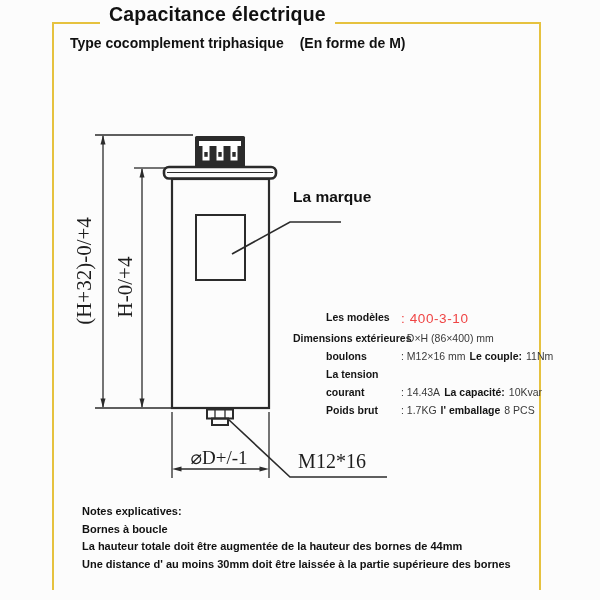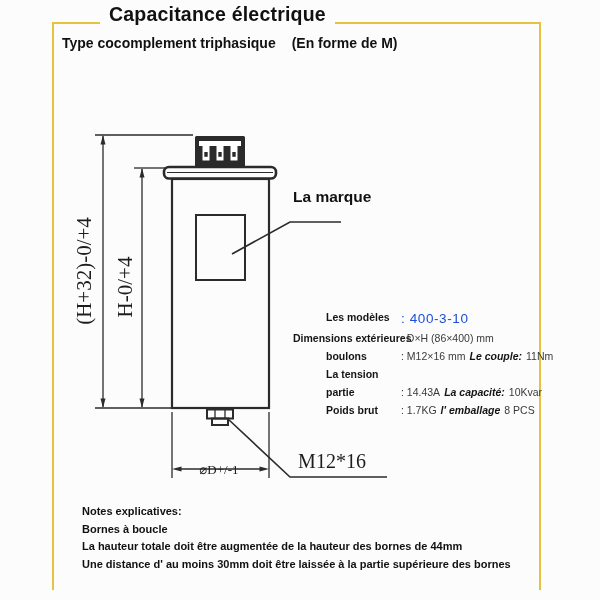--- a/index.html
+++ b/index.html
@@ -28,21 +28,21 @@
   }
 
   .title{
     position:absolute;left:100px;top:3px;z-index:3;
     background:var(--paper);
     padding:0 9px;
     font-size:19.5px;font-weight:bold;letter-spacing:0.2px;
     white-space:nowrap;
   }
   .subtitle{
-    position:absolute;left:62px;top:35px;z-index:2;
+    position:absolute;left:70px;top:35px;z-index:2;
     display:flex;gap:16px;
     font-size:14px;font-weight:bold;white-space:nowrap;
   }
 
   svg.draw{position:absolute;left:0;top:0;z-index:2;pointer-events:none;}
   .ln{stroke:var(--ink);fill:none;}
   .fillshape{fill:var(--ink);stroke:none;}
   .white{fill:#fff;}
 
   .dim-label{
@@ -61,22 +61,22 @@
   .spec-row{position:absolute;left:326px;height:15px;width:308px;z-index:2;}
   .spec-label{
     position:absolute;left:0;top:1px;
     font-size:10.5px;font-weight:bold;white-space:nowrap;color:#141414;
   }
   .spec-value{
     position:absolute;left:75px;top:1px;
     display:flex;gap:4px;align-items:baseline;
     font-size:10.5px;color:#3a3a3a;white-space:nowrap;
   }
-  .spec-value .big{font-size:13.5px;letter-spacing:0.6px;color:#1d4ed8;}
-  .lbl2{font-weight:bold;color:#141414;font-style:italic;}
+  .spec-value .big{font-size:13.5px;letter-spacing:0.6px;color:#ef4444;}
+  .lbl2{font-weight:bold;color:#141414;}
 
   .notes{position:absolute;left:82px;top:503px;z-index:2;font-weight:bold;}
   .notes div{font-size:11px;line-height:17.5px;white-space:nowrap;}
 </style>
 </head>
 <body>
 
 <div id="stage">
 
   <div class="frame"></div>
@@ -139,21 +139,21 @@
       <polygon class="fillshape" points="172,469 181.5,466.6 181.5,471.4"></polygon>
       <polygon class="fillshape" points="269,469 259.5,466.6 259.5,471.4"></polygon>
     </g>
 
     <polyline class="ln" stroke-width="1.6" points="228,419 290,477 387,477"></polyline>
   </svg>
 
   <div class="dim-label rot" style="left:84px;top:271px;font-size:21px;">(H+32)-0/+4</div>
   <div class="dim-label rot" style="left:125px;top:287px;font-size:21px;">H-0/+4</div>
   <div class="marque-label">La marque</div>
-  <div class="dim-label ctr" style="left:219px;top:470px;font-size:13px;">⌀D+/-1</div>
+  <div class="dim-label ctr" style="left:219px;top:457px;font-size:19px;">⌀D+/-1</div>
   <div class="dim-label ctr" style="left:332px;top:461px;font-size:20px;">M12*16</div>
 
   <div class="spec-row" style="top:310px">
     <span class="spec-label">Les modèles</span>
     <span class="spec-value">
         <span class="big">: 400-3-10</span>
       </span>
   </div>
   <div class="spec-row" style="top:331px">
     <span class="spec-label" style="left:-33px">Dimensions extérieures</span>
@@ -166,21 +166,21 @@
     <span class="spec-value">
       <span>: M12×16 mm</span>
       <span class="lbl2">Le couple:</span>
       <span>11Nm</span>
     </span>
   </div>
   <div class="spec-row" style="top:367px">
     <span class="spec-label">La tension</span>
   </div>
   <div class="spec-row" style="top:385px">
-    <span class="spec-label">partie</span>
+    <span class="spec-label">courant</span>
     <span class="spec-value">
       <span>: 14.43A</span>
       <span class="lbl2">La capacité:</span>
       <span>10Kvar</span>
     </span>
   </div>
   <div class="spec-row" style="top:403px">
     <span class="spec-label">Poids brut</span>
     <span class="spec-value">
       <span>: 1.7KG</span>

